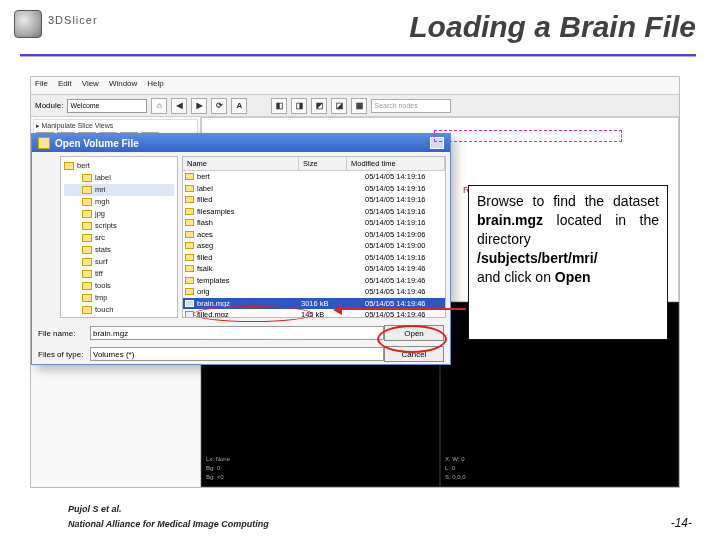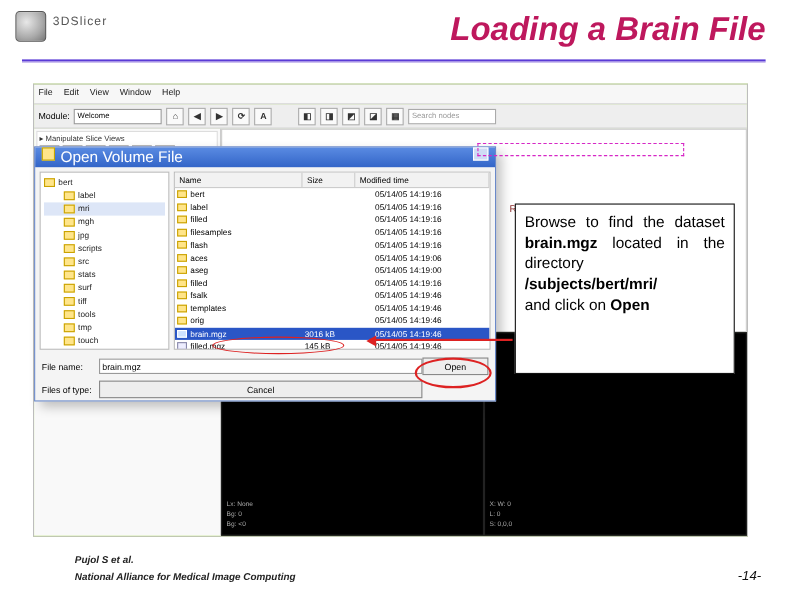--- a/index.html
+++ b/index.html
@@ -36,21 +36,21 @@
     letter-spacing: 1px;
   }
   .slide-title {
     position: absolute;
     top: 10px;
     right: 24px;
     font-size: 30px;
     font-style: italic;
     font-family: "Trebuchet MS", Arial, sans-serif;
     font-weight: bold;
-    color: #be185d;
+    color: #404040;
   }
   .title-rule {
     position: absolute;
     left: 20px; right: 24px; top: 54px;
     height: 0;
     border-top: 2px solid #5a3bd6;
     border-bottom: 1px solid #b8a7e8;
   }
 
   
@@ -172,28 +172,29 @@
     width: 420px; height: 232px;
     background: #f4f4f4;
     border: 1px solid #6a89c9;
     box-shadow: 5px 5px 10px rgba(0,0,0,.25);
     font-size: 8px;
   }
   .fd-titlebar {
     height: 18px;
     background: linear-gradient(#5a8be2, #3365c8);
     color: #fff;
-    display: flex; align-items: flex-start;
+    display: flex; align-items: center;
     padding: 0 6px;
-    font-size: 14px;
+    font-size: 10px;
     gap: 5px;
+    font-weight: bold;
   }
   .fd-titlebar .ticon { width: 12px; height: 12px; background: #ffe58a; border: 1px solid #c7a700; }
   .fd-titlebar .winbtn { margin-left: auto; width: 14px; height: 12px; background: #cfdcf5; border: 1px solid #fff; }
-  .fd-body { display: flex; height: 170px; }
+  .fd-body { display: flex; height: 170px; margin-left: 24px; }
   .fd-tree {
     width: 118px;
     background: #fff;
     border: 1px solid #bbb;
     margin: 4px 0 4px 4px;
     overflow: hidden;
     padding: 3px;
   }
   .fd-tree .tnode {
     display: flex; align-items: center; gap: 3px;
@@ -554,20 +555,21 @@
               <span class="c-mtime">05/14/05 14:19:46</span>
             </div>
           </div>
       </div>
     </div>
     <div class="fd-bottom">
       <span>File name:</span>
       <input value="brain.mgz" style="">
       <button>Open</button>
       <span>Files of type:</span>
+      <input value="Volumes (*)" style="">
       <button>Cancel</button>
     </div>
   </div>
 
   <div class="open-circle"></div>
   <div class="sel-circle"></div>
   <div class="arrow"></div>
 </div>
 
 <div class="dashed-box"></div>

